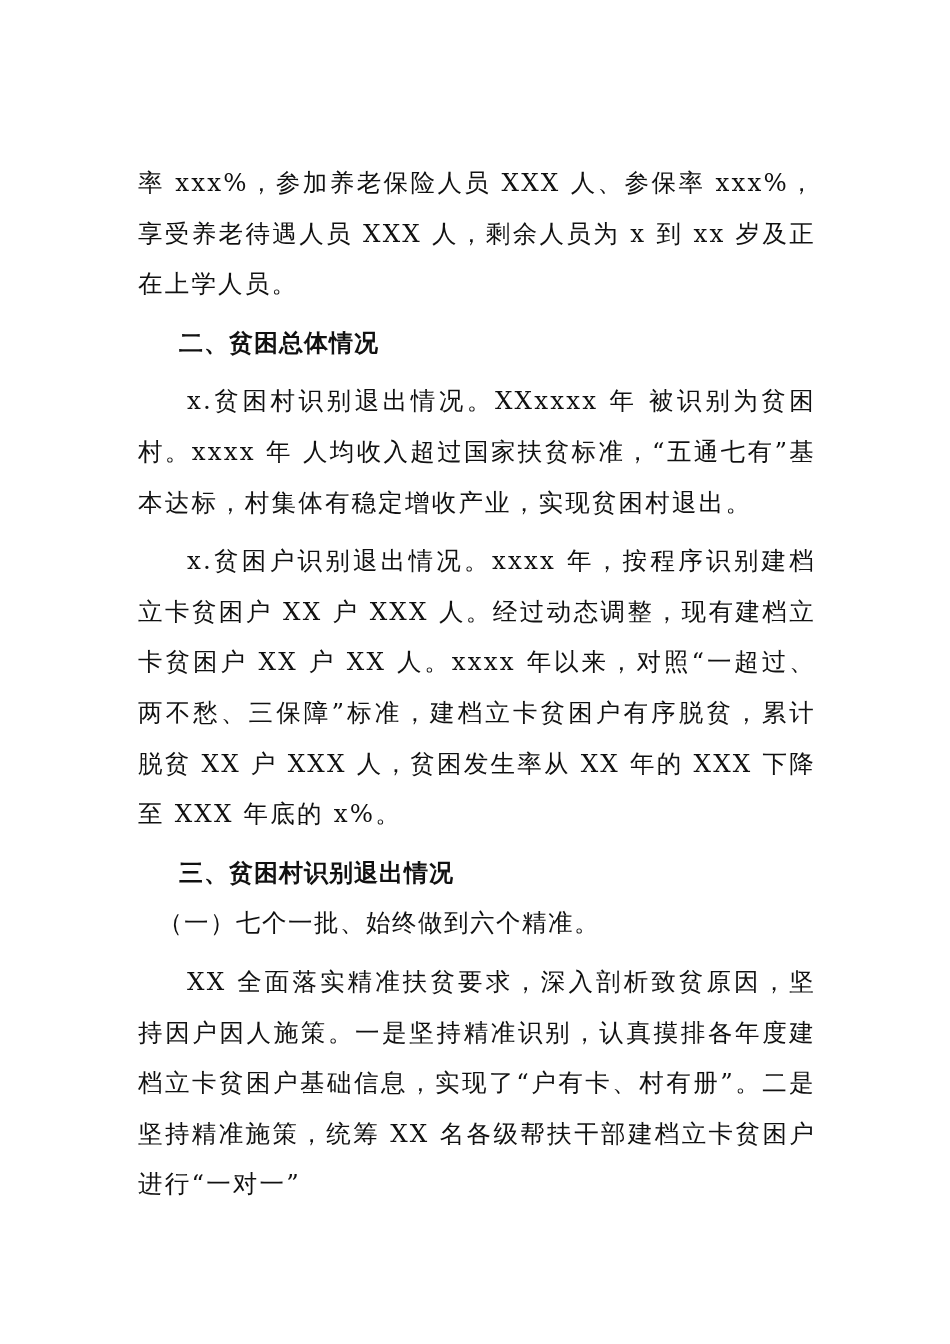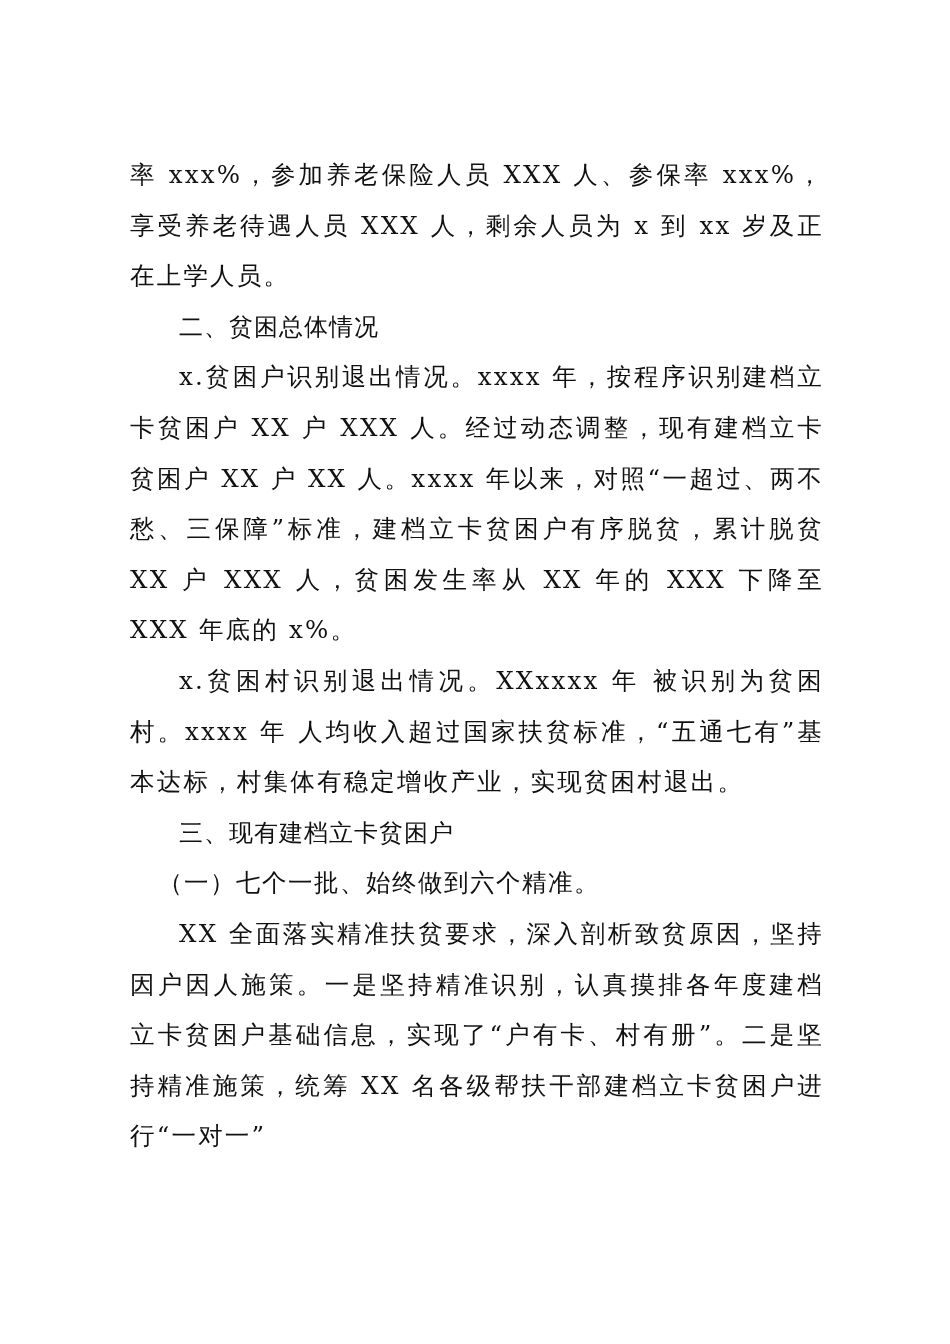--- a/index.html
+++ b/index.html
@@ -8,40 +8,40 @@
     position: absolute;
     left: 130px;
     top: 150px;
     width: 694px;
     color: #111111;
     font-family: "DejaVu Serif", "Liberation Serif", serif;
     font-size: 24.5px;
     line-height: 50.6px;
     letter-spacing: 2.2px;
   }
-  .para { margin: 0; text-align: justify; text-align-last: left; }
+  .para { margin: 8px; text-align: justify; text-align-last: left; }
   .indent { text-indent: 49px; }
   .heading {
     margin: 0;
     font-family: "DejaVu Sans", "Liberation Sans", sans-serif;
-    font-weight: normal;
+    font-weight: bold;
     font-size: 24px;
     letter-spacing: 1px;
     text-indent: 49px;
   }
   .subheading {
     margin: 0;
     text-indent: 28px;
     letter-spacing: 1.5px;
   }
 </style>
 </head>
 <body>
 
 <div class="page">
   <p class="para">率 xxx%，参加养老保险人员 XXX 人、参保率 xxx%，享受养老待遇人员 XXX 人，剩余人员为 x 到 xx 岁及正在上学人员。</p>
   <p class="heading">二、贫困总体情况</p>
+  <p class="para indent">x.贫困村识别退出情况。XXxxxx 年 被识别为贫困村。xxxx 年 人均收入超过国家扶贫标准，“五通七有”基本达标，村集体有稳定增收产业，实现贫困村退出。</p>
   <p class="para indent">x.贫困户识别退出情况。xxxx 年，按程序识别建档立卡贫困户 XX 户 XXX 人。经过动态调整，现有建档立卡贫困户 XX 户 XX 人。xxxx 年以来，对照“一超过、两不愁、三保障”标准，建档立卡贫困户有序脱贫，累计脱贫 XX 户 XXX 人，贫困发生率从 XX 年的 XXX 下降至 XXX 年底的 x%。</p>
-  <p class="para indent">x.贫困村识别退出情况。XXxxxx 年 被识别为贫困村。xxxx 年 人均收入超过国家扶贫标准，“五通七有”基本达标，村集体有稳定增收产业，实现贫困村退出。</p>
-  <p class="heading">三、现有建档立卡贫困户</p>
+  <p class="heading">三、贫困村识别退出情况</p>
   <p class="subheading">（一）七个一批、始终做到六个精准。</p>
   <p class="para indent">XX 全面落实精准扶贫要求，深入剖析致贫原因，坚持因户因人施策。一是坚持精准识别，认真摸排各年度建档立卡贫困户基础信息，实现了“户有卡、村有册”。二是坚持精准施策，统筹 XX 名各级帮扶干部建档立卡贫困户进行“一对一”</p>
 </div>
 
 </body></html>

